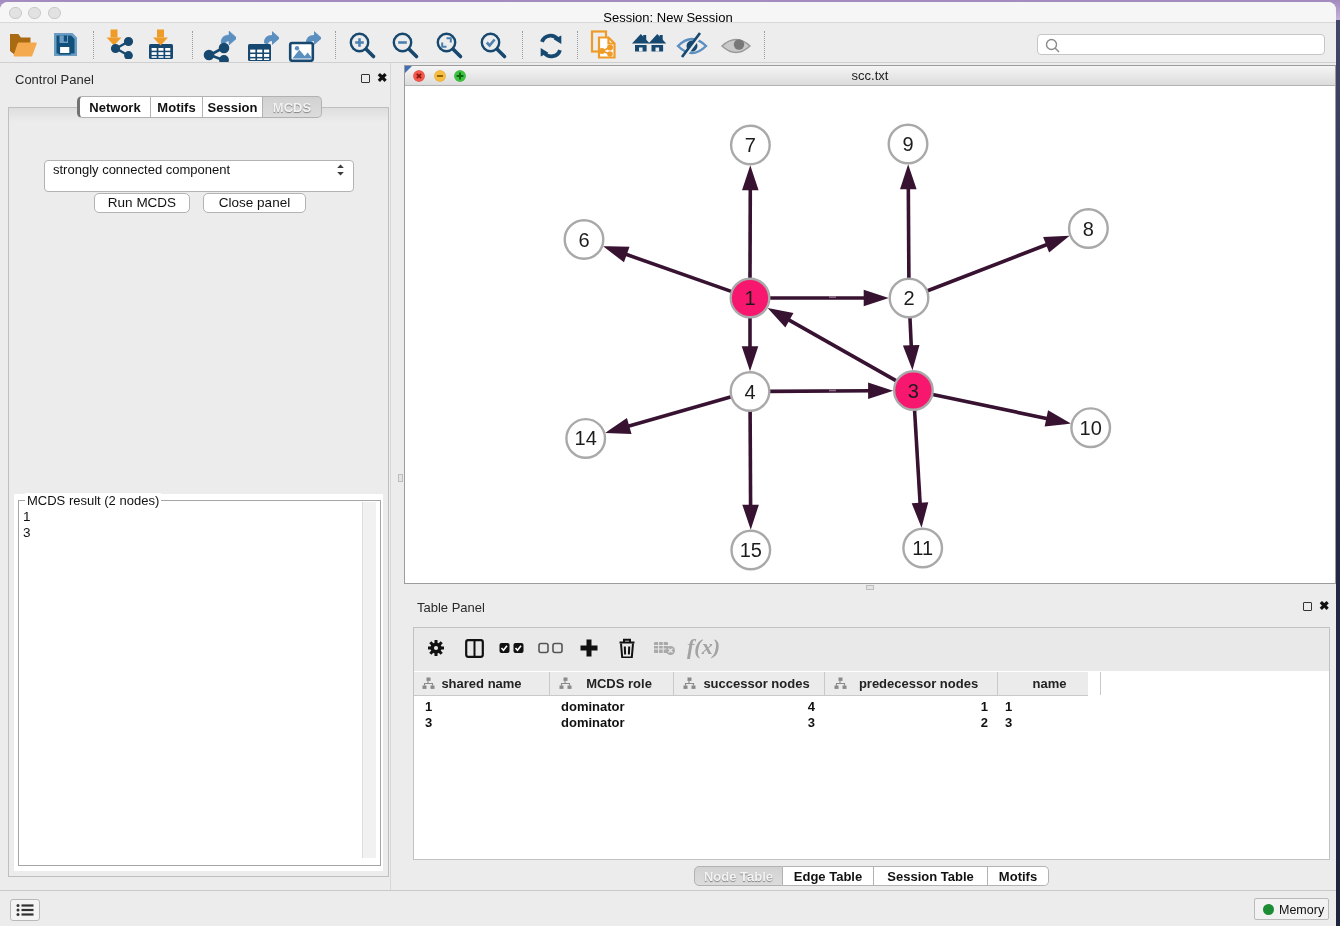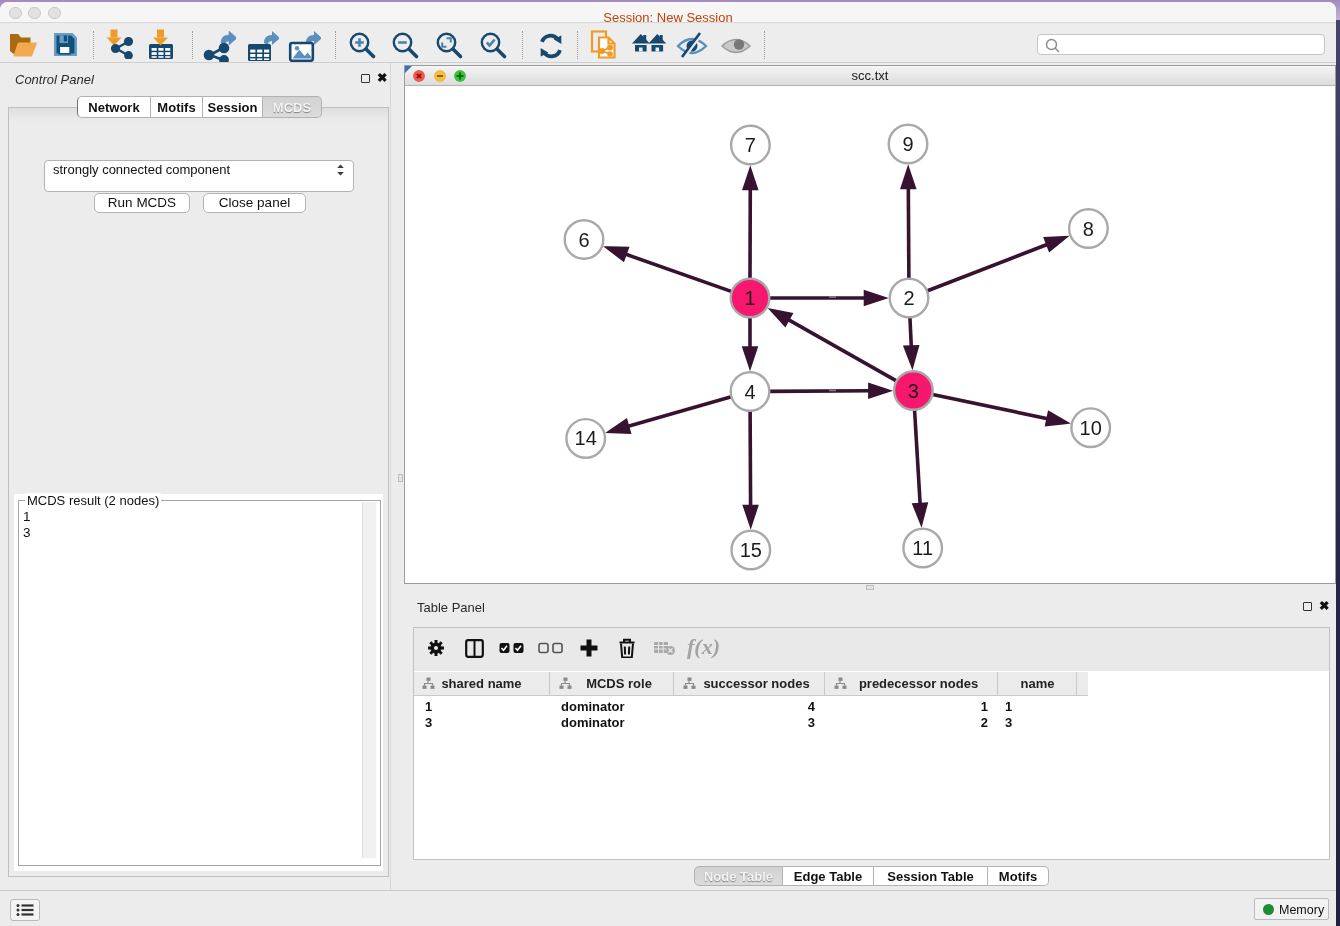--- a/index.html
+++ b/index.html
@@ -8,39 +8,39 @@
 #deskpurple { position:absolute; left:0; top:0; width:1340px; height:20px;
   background:linear-gradient(#a28abe,#c4b0d8); }
 #win { position:absolute; left:0; top:2px; width:1336px; height:924px;
   background:#ececec; border-radius:8px 8px 0 0; }
 
 #titlebar { position:absolute; left:0; top:0; width:100%; height:21px;
   background:#f6f6f6; border-radius:8px 8px 0 0; border-bottom:1px solid #d9d9d9;}
 .tl { position:absolute; top:4.8px; width:12.5px; height:12.5px; border-radius:50%;
   background:#e2e2e2; border:1px solid #c9c9c9; }
 #wtitle { position:absolute; top:8px; width:100%; text-align:center;
-  font-size:13px; color:#c2410c; }
+  font-size:13px; color:#000000; }
 
 #toolbar { position:absolute; left:0; top:22px; width:100%; height:39px;
   background:#ededed; border-bottom:1px solid #cfcfcf; }
 .tsep { position:absolute; top:7px; height:28px; width:0;
   border-left:1px dotted #9c9c9c; }
 .ticon { position:absolute; top:5px; }
 #searchbox { position:absolute; left:1037px; top:10px; width:288px; height:21px;
   background:#fff; border:1px solid #c6c6c6; border-radius:4px; }
 
 #cpanel { position:absolute; left:0; top:61px; width:391px; height:827px;
   background:#ececec; border-right:1px solid #d8d8d8; }
 .ptitle { font-size:13px; color:#2a2a2a; }
 .floatbtn { position:absolute; width:9px; height:9px; border:1.3px solid #333; border-radius:1px; }
 .closex { position:absolute; font-size:12.5px; font-weight:bold; color:#111; }
 #cptabs { position:absolute; left:77px; top:33px; height:22px; }
 .tab { position:absolute; top:0; height:22px; border:1px solid #b2b2b2; border-left:none;
   background:#fff; font-size:13px; font-weight:bold; color:#111; text-align:center; line-height:21px; }
-.tab.first { border-left:1px solid #737373; border-radius:5px 0 0 5px; }
+.tab.first { border-left:3px solid #737373; border-radius:5px 0 0 5px; }
 .tab.last { border-radius:0 5px 5px 0; }
 .tab.sel { background:linear-gradient(#d2d2d2,#dcdcdc); color:#f3f3f3;
   text-shadow:0 1px 1px rgba(120,120,120,0.9); }
 #cpcontent { position:absolute; left:8px; top:44px; width:381px; height:770px;
   border:1px solid #bfbfbf; background:linear-gradient(#dedede, #ececec 14px); }
 #optlabel { position:absolute; left:0; top:73px; width:381px; text-align:center;
   font-size:13px; color:#111; }
 #combo { position:absolute; left:44px; top:97px; width:310px; height:32px;
   background:#fff; border:1px solid #b3b3b3; border-radius:4px;
   font-size:13px; color:#111; line-height:18px; padding-left:8px; }
@@ -251,21 +251,21 @@
     <div class="tsep" style="left:577px;"></div>
     <div class="tsep" style="left:764px;"></div>
     <div id="searchbox">
       <svg width="18" height="18" style="position:absolute;left:6px;top:2px;" viewBox="0 0 18 18">
         <circle cx="7.5" cy="7.5" r="5" fill="none" stroke="#8a8a8a" stroke-width="1.4"></circle>
         <line x1="11" y1="11" x2="15" y2="15" stroke="#8a8a8a" stroke-width="1.4"></line>
       </svg>
     </div>
   </div>
   <div id="cpanel">
-    <div class="ptitle" style="position:absolute;left:15px;top:9px;font-style:italic;">Control Panel</div>
+    <div class="ptitle" style="position:absolute;left:15px;top:9px;">Control Panel</div>
     <div class="floatbtn" style="left:361px;top:11px;"></div>
     <div class="closex" style="left:377px;top:7px;">✖</div>
     <div id="cpcontent"></div>
     <div id="cptabs">
       <div class="tab first" style="left:0px; width:74px;">Network</div>
       <div class="tab" style="left:74px; width:52px;">Motifs</div>
       <div class="tab" style="left:126px; width:60px;">Session</div>
       <div class="tab last sel" style="left:186px; width:59px;">MCDS</div>
     </div>
     <div id="combo">strongly connected component
@@ -455,21 +455,21 @@
               </g>
             </svg><span style="margin-left:14px;">successor nodes</span></div>
         <div class="hcol" style="left:412px;width:172px;"><svg width="13" height="13" viewBox="0 0 13 13" style="position:absolute;left:8px;top:5px;">
               <g fill="#8a8a8a">
                 <rect x="4.5" y="0.5" width="4" height="3.4"></rect>
                 <rect x="0.5" y="8.5" width="4" height="3.4"></rect>
                 <rect x="8.5" y="8.5" width="4" height="3.4"></rect>
                 <path d="M6,4 v2.5 M2.5,8.5 v-2 h8 v2" fill="none" stroke="#8a8a8a" stroke-width="1.1"></path>
               </g>
             </svg><span style="margin-left:14px;">predecessor nodes</span></div>
-        <div class="hcol" style="left:585px;width:78px;">name</div>
+        <div class="hcol" style="left:585px;width:102px;">name</div>
       </div>
       <div class="trow" style="left:11px;top:71px;">1</div>
       <div class="trow" style="left:147px;top:71px;">dominator</div>
       <div class="trow" style="left:261px;top:71px;width:140px;text-align:right;">4</div>
       <div class="trow" style="left:412px;top:71px;width:162px;text-align:right;">1</div>
       <div class="trow" style="left:591px;top:71px;">1</div>
       <div class="trow" style="left:11px;top:87px;">3</div>
       <div class="trow" style="left:147px;top:87px;">dominator</div>
       <div class="trow" style="left:261px;top:87px;width:140px;text-align:right;">3</div>
       <div class="trow" style="left:412px;top:87px;width:162px;text-align:right;">2</div>

